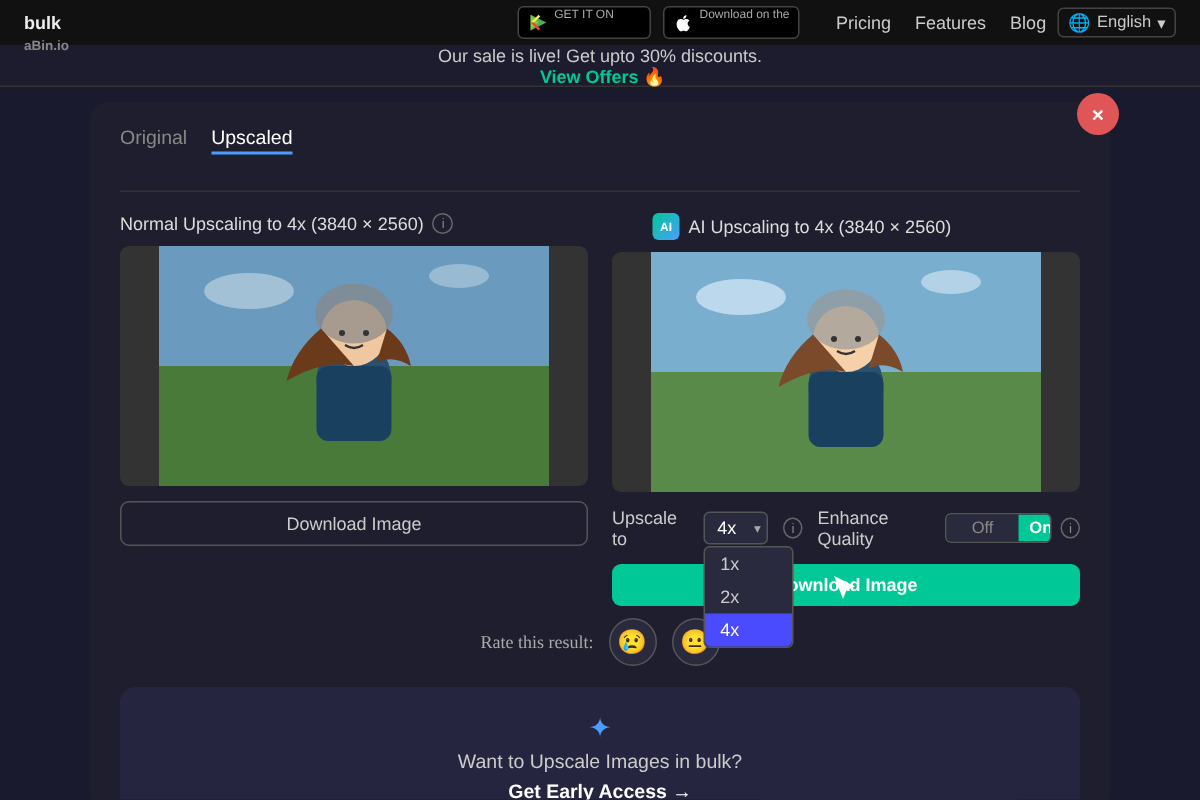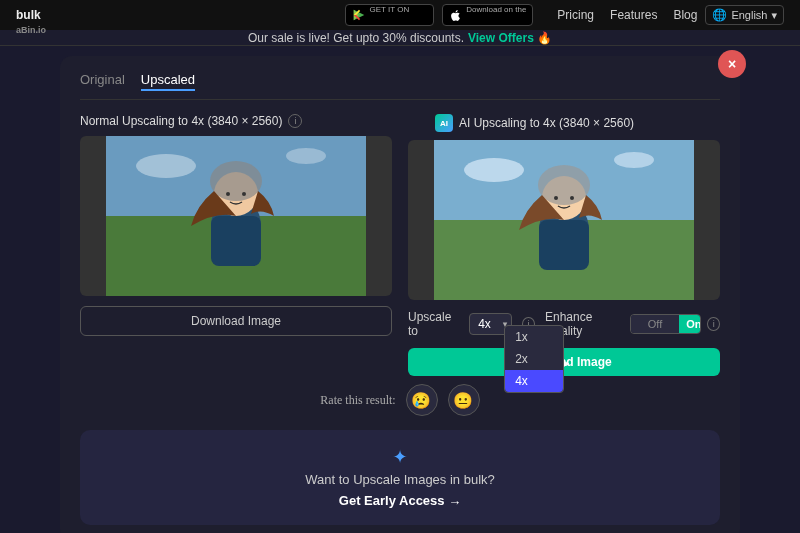--- a/index.html
+++ b/index.html
@@ -58,26 +58,27 @@
       cursor: pointer;
       border: 1px solid #444;
       border-radius: 4px;
       padding: 2px 6px;
     }
 
     
     .sale-banner {
       background: #1c1c2e;
       border-bottom: 1px solid #333;
-      height: 16px;
+      height: 28px;
       display: flex;
       align-items: center;
       justify-content: center;
       font-size: 12px;
       color: #ccc;
+      flex-direction: column;
     }
     .sale-banner .view-offers {
       color: #00c896;
       font-weight: 600;
       cursor: pointer;
       margin-left: 4px;
     }
 
     
     .main-content {
@@ -108,21 +109,21 @@
       border: none;
       z-index: 10;
     }
 
     
     .tabs {
       display: flex;
       gap: 16px;
       margin-bottom: 14px;
       border-bottom: 1px solid #333;
-      padding-bottom: 8px;
+      padding-bottom: 24px;
     }
     .tab {
       font-size: 13px;
       color: #888;
       cursor: pointer;
       padding-bottom: 2px;
     }
     .tab.active {
       color: #fff;
       border-bottom: 2px solid #4a9eff;
@@ -230,28 +231,27 @@
       top: 50%;
       transform: translateY(-50%);
       color: #aaa;
       font-size: 9px;
       pointer-events: none;
     }
 
     
     .dropdown-popup {
       position: absolute;
-      top: 12px;
+      top: 23px;
       left: 0;
       background: #2a2a3e;
       border: 1px solid #555;
       border-radius: 4px;
       z-index: 20;
       width: 60px;
-      margin-left: 35px;
     }
     .dropdown-item {
       padding: 4px 10px;
       font-size: 12px;
       color: #ccc;
       cursor: pointer;
     }
     .dropdown-item.selected {
       background: #4a4aff;
       color: #fff;

